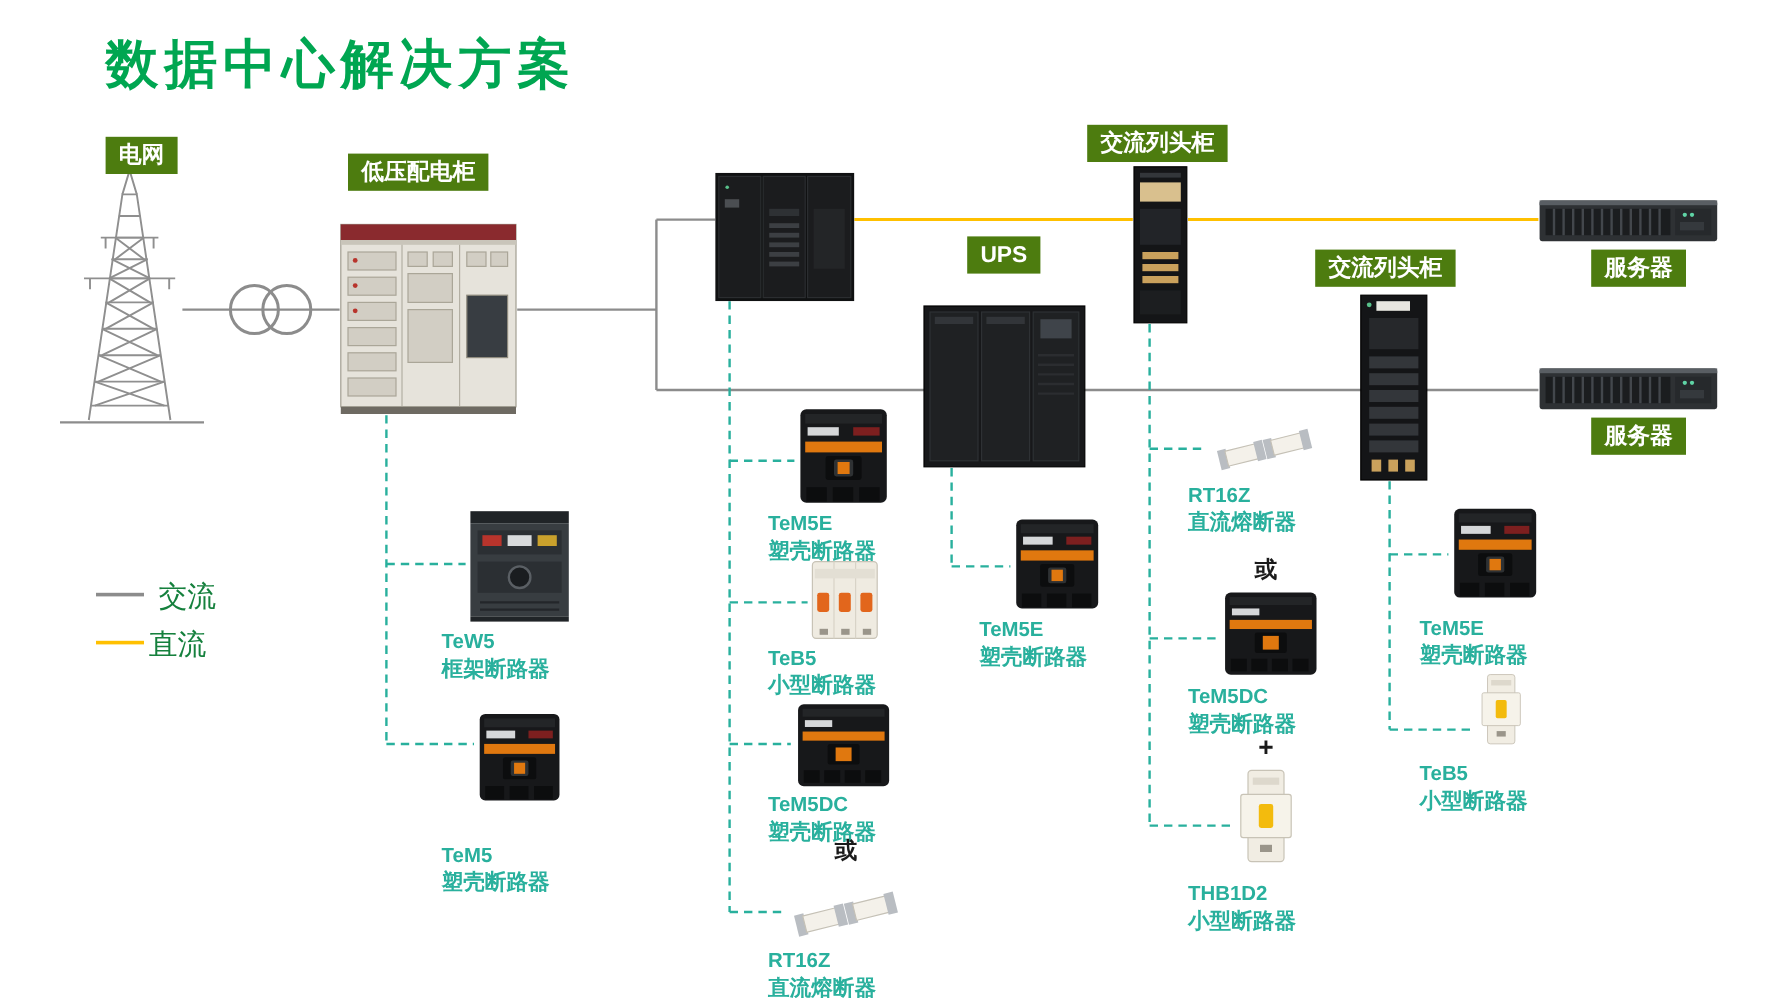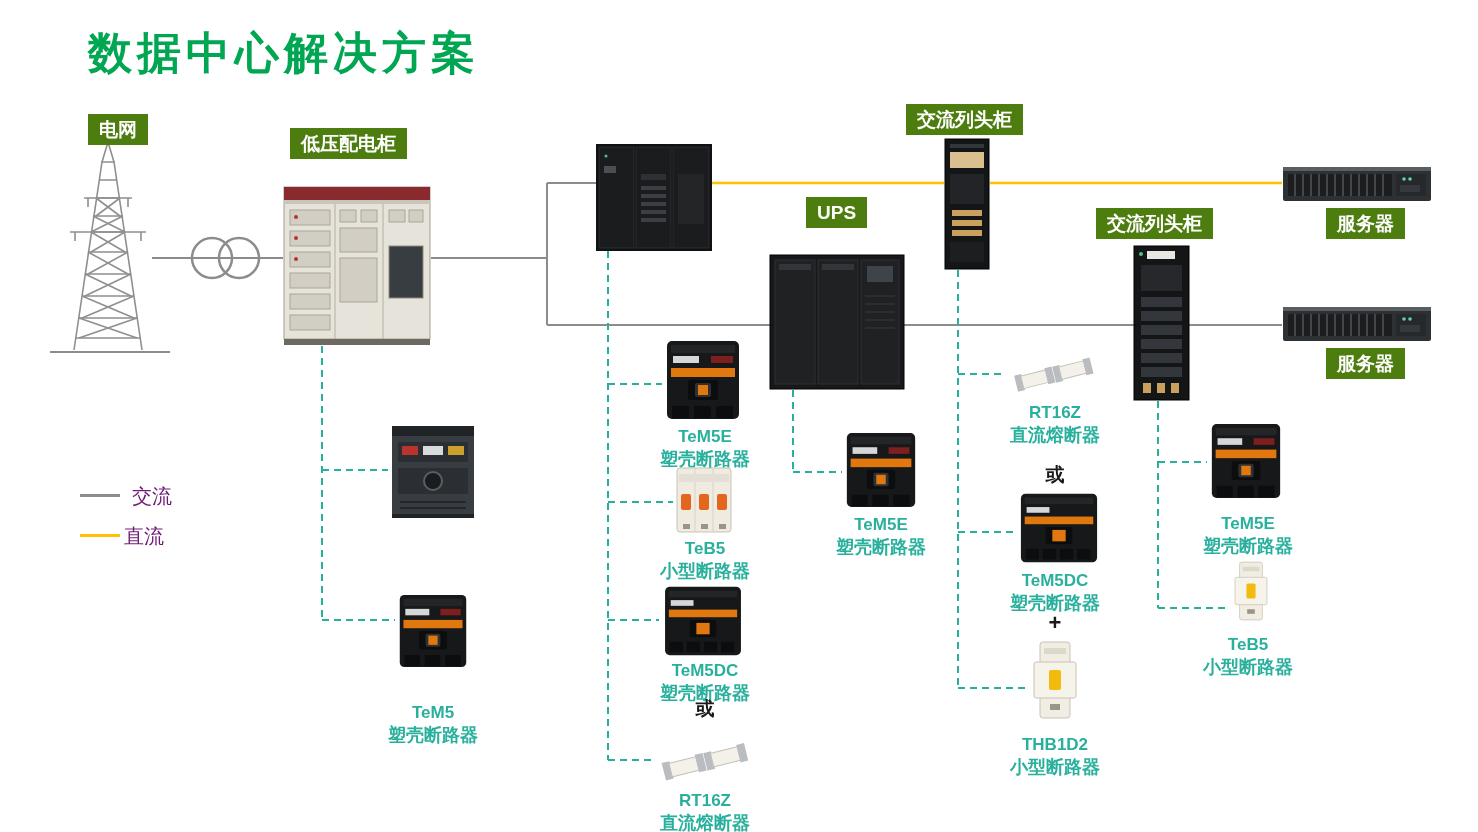--- a/index.html
+++ b/index.html
@@ -2,27 +2,27 @@
 <html><head>
 <meta charset="utf-8">
 <style>
   *{margin:0;padding:0;box-sizing:border-box}
   html,body{background:#fff}
   body{font-family:"Liberation Sans","DejaVu Sans",sans-serif}
   #canvas{position:relative;width:1478px;height:832px;background:#fff;overflow:hidden}
   .abs{position:absolute}
   .title{position:absolute;left:88px;top:24px;color:#00A651;font-size:44px;font-weight:bold;letter-spacing:5px;white-space:nowrap}
   .tag{position:absolute;background:#4d7c0f;color:#fff;font-weight:bold;font-size:19px;line-height:1;padding:6px 11px;white-space:nowrap}
-  .caption{position:absolute;text-align:center;color:#29B09D;font-weight:bold}
+  .caption{position:absolute;color:#29B09D;font-weight:bold}
   .p-name{font-size:17px;line-height:1.3}
   .p-type{font-size:18px;line-height:1.3}
   .op{position:absolute;text-align:center;color:#1a1a1a;font-weight:bold;font-size:19px}
   .legend-line{position:absolute;width:40px;height:0;border-top:3px solid #8C8C8C}
   .legend-line.dc{border-top-color:#FFC000}
-  .legend-text{position:absolute;font-size:20px;color:#701a75;line-height:1}
+  .legend-text{position:absolute;font-size:24px;color:#15803d;line-height:1}
   svg.node{position:absolute;display:block}
 </style>
 </head>
 <body>
 
 <svg width="0" height="0" style="position:absolute" aria-hidden="true">
   <defs>
     <symbol id="sym-tower" viewBox="0 0 120 218">
       <g stroke="#8f8f8f" stroke-width="1.6" fill="none">
         <path d="M26 214 L54 26 L66 26 L94 214"></path>
@@ -360,20 +360,24 @@
   <svg class="node" style="left:1030px;top:640px" width="50" height="80">
       <use href="#sym-mini1"></use>
     </svg>
   <svg class="node" style="left:1209px;top:421px" width="74" height="80">
       <use href="#sym-mccb3"></use>
     </svg>
   <svg class="node" style="left:1232px;top:556px" width="38" height="70">
       <use href="#sym-mini1"></use>
     </svg>
 
+  <div class="caption" style="left:368px;top:524px;width:130px">
+    <div class="p-name">TeW5</div>
+    <div class="p-type">框架断路器</div>
+  </div>
   <div class="caption" style="left:368px;top:702px;width:130px">
     <div class="p-name">TeM5</div>
     <div class="p-type">塑壳断路器</div>
   </div>
   <div class="caption" style="left:640px;top:426px;width:130px">
     <div class="p-name">TeM5E</div>
     <div class="p-type">塑壳断路器</div>
   </div>
   <div class="caption" style="left:640px;top:538px;width:130px">
     <div class="p-name">TeB5</div>

